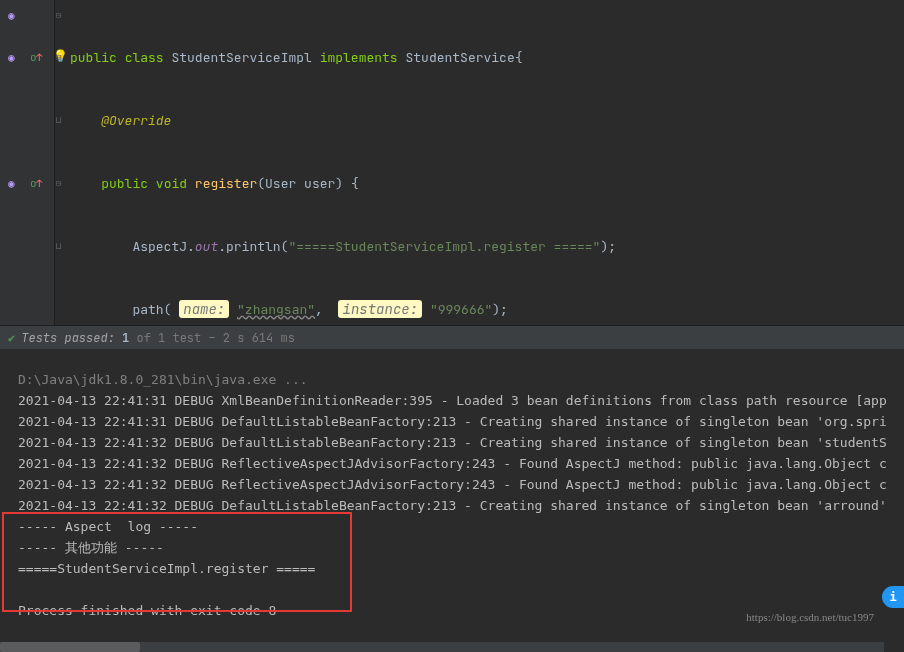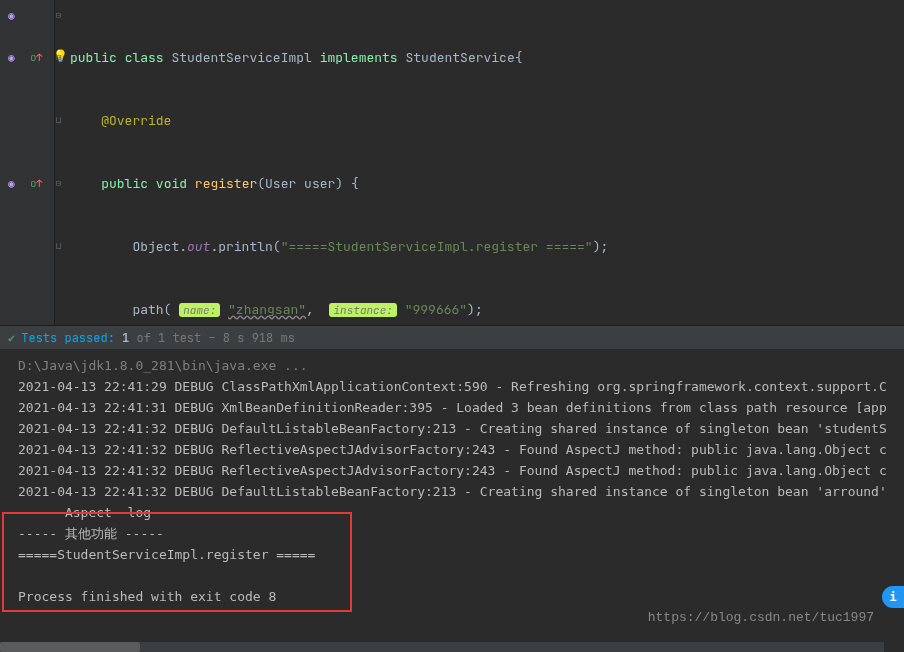--- a/index.html
+++ b/index.html
@@ -46,44 +46,44 @@
       left: 1px;
     }
     .code-area {
       flex: 1;
       padding-left: 5px;
       line-height: 21px;
       white-space: pre;
       padding-top: 5px;
     }
     .code-line { height: 21px; }
-    .kw { color: #86efac; }
+    .kw { color: #84cc16; }
     .cls { color: #a9b7c6; }
     .mth { color: #ffc66d; }
-    .ann { color: #bbb529; }
+    .ann { color: #bbb529; font-style: italic; }
     .str { color: #6a8759; }
-    .hint { color: #787878; font-style: italic; background: #bef264; padding: 0 4px; border-radius: 3px; font-size: 11px; }
+    .hint { color: #787878; font-style: italic; background: #fef9c3; padding: 0 4px; border-radius: 3px; font-size: 14px; }
     .field { color: #9876aa; font-style: italic; }
     .underline-warn { text-decoration: underline wavy #8b8b8b; text-decoration-skip-ink: none; }
     .test-bar {
       background: #3c3f41;
       border-top: 1px solid #1e1e1e;
       height: 24px;
       display: flex;
       align-items: center;
       padding-left: 8px;
       font-size: 12px;
     }
     .check-icon { color: #499c54; margin-right: 6px; font-weight: bold; }
-    .test-passed-text { color: #0ea5e9; }
+    .test-passed-text { color: #a3a3a3; font-style: italic; }
     .test-count { font-weight: bold; color: #a9b7c6; }
     .test-meta { color: #787878; }
     .console-pane {
       background: #2b2b2b;
-      padding: 6px 10px 6px 18px;
+      padding: 20px 10px 6px 18px;
       font-family: 'Consolas', monospace;
       font-size: 13px;
       line-height: 21px;
       color: #bbbbbb;
       height: 303px;
       overflow: hidden;
       position: relative;
     }
     .console-line { white-space: pre; }
     .cmd-line { color: #808080; }
@@ -121,22 +121,22 @@
       align-items: center;
       justify-content: center;
       font-size: 12px;
       font-weight: bold;
     }
     .watermark {
       position: absolute;
       right: 30px;
       bottom: 24px;
       color: #888;
-      font-size: 13px;
-      font-family: Liberation Mono, monospace;
+      font-size: 11px;
+      font-family: Liberation Serif, serif;
     }
     .bulb-icon { color: #ffc66d; }
     .override-icon { color: #499c54; }
     .impl-icon { color: #b99bf8; }
     .up-arrow { color: #ff6b6b; font-size: 10px; }
   </style>
 </head>
 <body>
 
 <div class="editor-pane">
@@ -152,48 +152,48 @@
     <span class="fold-marker bulb-icon" style="top:48px;left:-2px;font-size:12px;">💡</span>
     <span class="fold-marker" style="top:51px;">⊟</span>
     <span class="fold-marker" style="top:114px;">⊔</span>
     <span class="fold-marker" style="top:177px;">⊟</span>
     <span class="fold-marker" style="top:240px;">⊔</span>
   </div>
   <div class="code-area">
     <div class="code-line"><span class="kw">public</span> <span class="kw">class</span> <span class="cls">StudentServiceImpl</span> <span class="kw">implements</span> <span class="cls">StudentService</span><span>{</span></div>
     <div class="code-line">    <span class="ann">@Override</span></div>
     <div class="code-line">    <span class="kw">public</span> <span class="kw">void</span> <span class="mth">register</span><span>(</span><span class="cls">User</span> <span>user</span><span>)</span><span> {</span></div>
-    <div class="code-line">        <span>Object.</span><span class="field">out</span><span>.println(</span><span class="str">"=====StudentServiceImpl.register ====="</span><span>);</span></div>
+    <div class="code-line">        <span>AspectJ.</span><span class="field">out</span><span>.println(</span><span class="str">"=====StudentServiceImpl.register ====="</span><span>);</span></div>
     <div class="code-line">        <span>path(</span> <span class="hint">name:</span> <span class="str underline-warn">"zhangsan"</span><span>, </span> <span class="hint">instance:</span> <span class="str">"999666"</span><span>);</span></div>
     
     
     
     
     
     
     
     
   </div>
 </div>
 
 <div class="test-bar">
   <span class="check-icon">✔</span>
   <span class="test-passed-text">Tests passed:</span>
   <span>&nbsp;</span>
   <span class="test-count">1</span>
   <span>&nbsp;</span>
   <span class="test-meta">of 1 test</span>
   <span>&nbsp;</span>
-  <span class="test-meta">– 8 s 918 ms</span>
+  <span class="test-meta">– 2 s 614 ms</span>
 </div>
 
 <div class="console-pane">
   <div class="console-line cmd-line">D:\Java\jdk1.8.0_281\bin\java.exe ...</div>
-  <div class="console-line">2021-04-13 22:41:29 DEBUG ClassPathXmlApplicationContext:590 - Refreshing org.springframework.context.support.C</div>
   <div class="console-line">2021-04-13 22:41:31 DEBUG XmlBeanDefinitionReader:395 - Loaded 3 bean definitions from class path resource [app</div>
+  <div class="console-line">2021-04-13 22:41:31 DEBUG DefaultListableBeanFactory:213 - Creating shared instance of singleton bean 'org.spri</div>
   <div class="console-line">2021-04-13 22:41:32 DEBUG DefaultListableBeanFactory:213 - Creating shared instance of singleton bean 'studentS</div>
   <div class="console-line">2021-04-13 22:41:32 DEBUG ReflectiveAspectJAdvisorFactory:243 - Found AspectJ method: public java.lang.Object c</div>
   <div class="console-line">2021-04-13 22:41:32 DEBUG ReflectiveAspectJAdvisorFactory:243 - Found AspectJ method: public java.lang.Object c</div>
   <div class="console-line">2021-04-13 22:41:32 DEBUG DefaultListableBeanFactory:213 - Creating shared instance of singleton bean 'arround'</div>
   <div class="console-line">----- Aspect  log -----</div>
   <div class="console-line">----- 其他功能 -----</div>
   <div class="console-line">=====StudentServiceImpl.register =====</div>
   <div class="console-line" style="height:21px"></div>
   <div class="console-line">Process finished with exit code 8</div>
 

